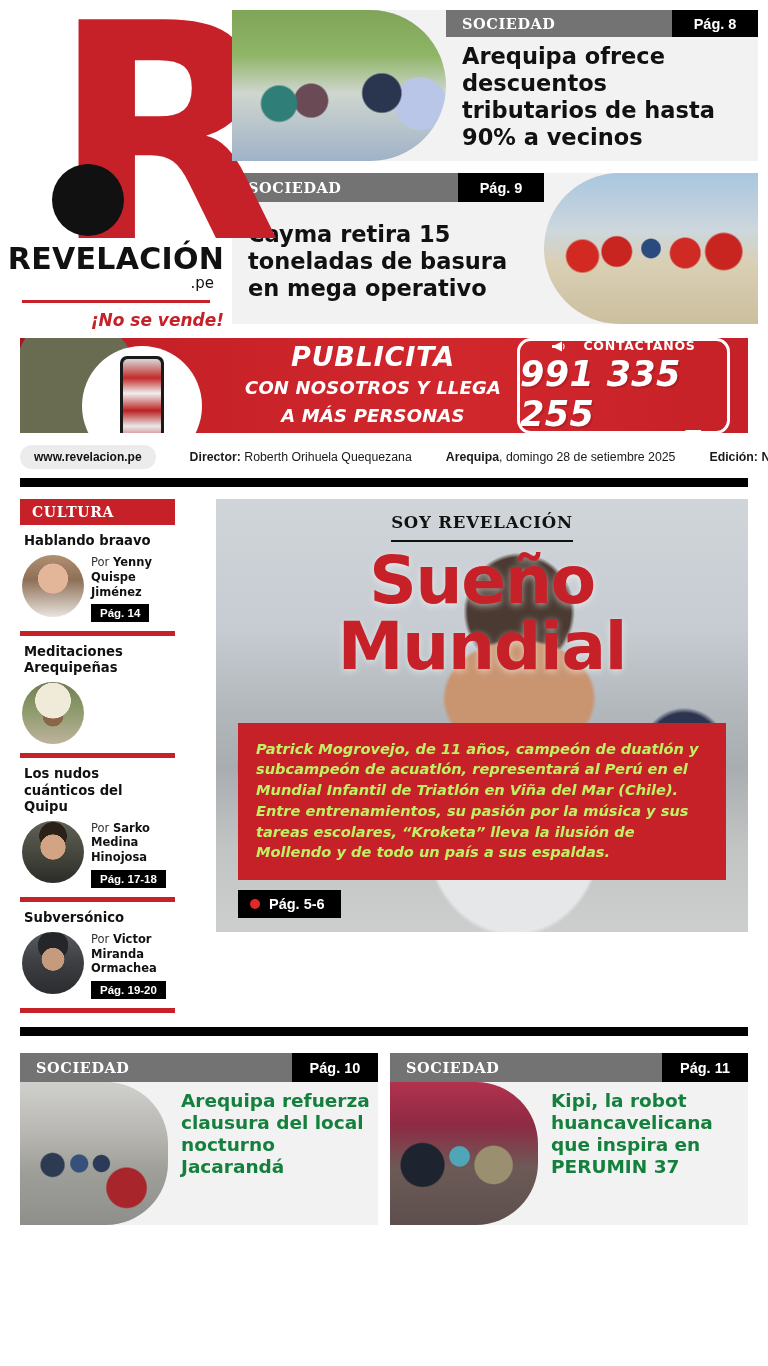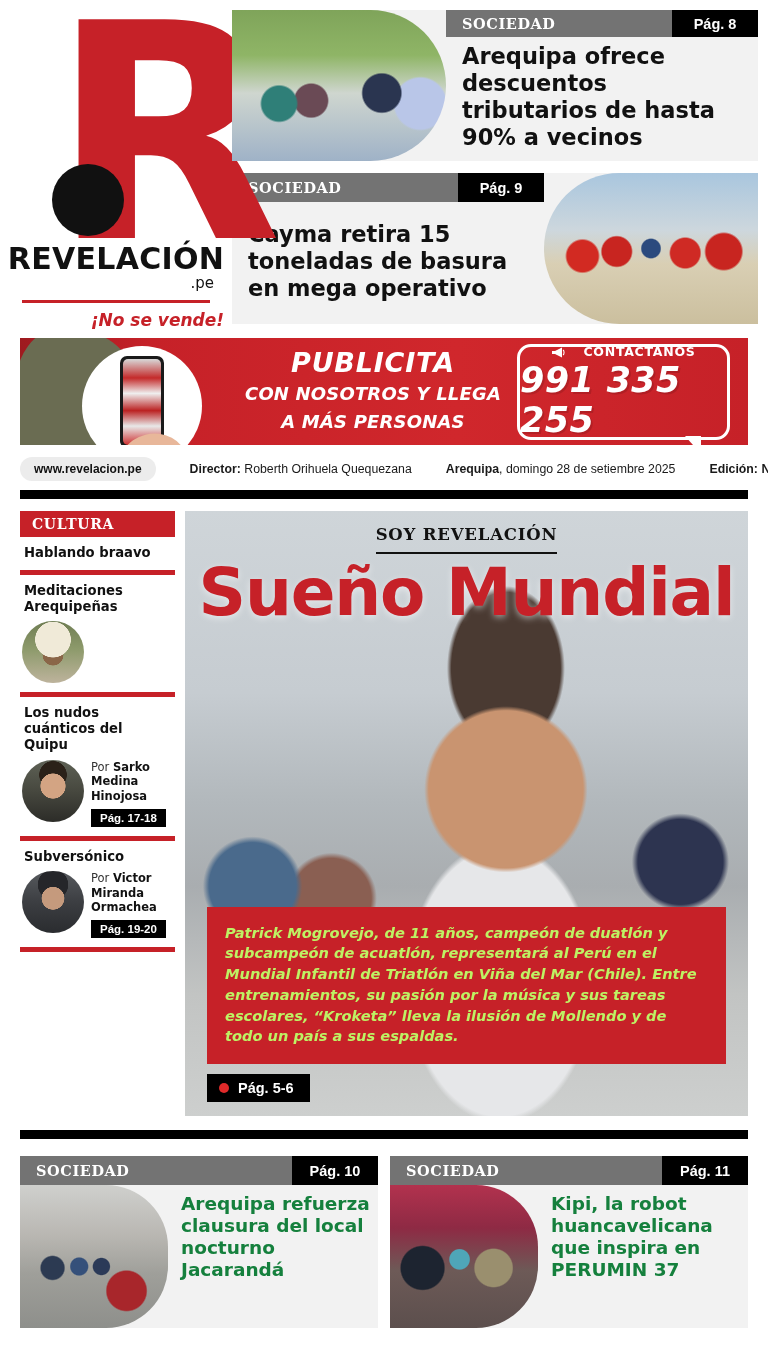--- a/index.html
+++ b/index.html
@@ -78,21 +78,21 @@
     flex: 1; display: flex; align-items: center;
     padding: 6px 12px 10px 16px;
     font-family: "DejaVu Sans", sans-serif;
     font-weight: 700; font-size: 22.5px; line-height: 1.2; color: #111;
   }
   .news-card.reverse .news-body { order: 0; }
   .news-card.reverse .photo { order: 1; }
 
   
   .ad-band {
-    margin: 8px 20px 0 20px; height: 107px;
+    margin: 8px 20px 0 20px; height: 95px;
     background: linear-gradient(90deg,#9e1a1f 0%,#c62128 18%,#d0272c 60%,#c62128 100%);
     display: flex; align-items: center; position: relative; overflow: hidden;
   }
   .ad-left { width: 215px; height: 100%; position: relative; }
   .ad-sleeve {
     position: absolute; left: -6px; bottom: 0; width: 120px; height: 118px;
     background: #6a6c52; border-radius: 40% 60% 6px 6px / 55% 45% 6px 6px;
   }
   .ad-circle {
     position: absolute; left: 62px; top: 8px; width: 120px; height: 120px;
@@ -186,22 +186,23 @@
   .sb-by .por { font-weight: 400; color: #333; }
   .sb-by .name { font-weight: 700; }
   .sb-page {
     display: inline-block; background: #000; color: #fff;
     font-weight: 700; font-size: 11.5px; padding: 3px 9px; margin-top: 5px;
   }
   .sb-sep { height: 5px; background: #c62128; margin-top: 9px; }
 
   
   .feature {
-    flex: 1; position: relative; height: 605px; overflow: hidden;
+    flex: 1; position: relative; height: 433px; overflow: hidden;
     background: #b9bdc0;
+    margin-left: 31px;
   }
   .feature-photo {
     position: absolute; inset: 0;
     background-size: cover; background-position: center 32%;
   }
   .kicker-wrap { position: relative; text-align: center; padding-top: 14px; }
   .kicker {
     display: inline-block;
     font-family: "DejaVu Serif", serif; font-weight: 700;
     font-size: 16.5px; letter-spacing: 0.05em; color: #111;
@@ -384,20 +385,30 @@
   </div>
   <div class="blackbar"></div>
 
   <div class="main">
 
     <div class="sidebar">
       <div class="sb-header">CULTURA</div>
 
       <div class="sb-item">
         <div class="sb-title">Hablando braavo</div>
+        <div class="sb-row">
+          <div class="sb-avatar av1"></div>
+          <div class="sb-meta">
+            <div class="sb-by">
+              <span class="por">Por</span>
+              <span class="name">Yenny Quispe Jiménez</span>
+            </div>
+            <div class="sb-page">Pág. 14</div>
+          </div>
+        </div>
       </div>
       <div class="sb-sep"></div>
 
       <div class="sb-item">
         <div class="sb-title">Meditaciones Arequipeñas</div>
         <div class="sb-row">
           <div class="sb-avatar av2"></div>
         </div>
       </div>
       <div class="sb-sep"></div>

